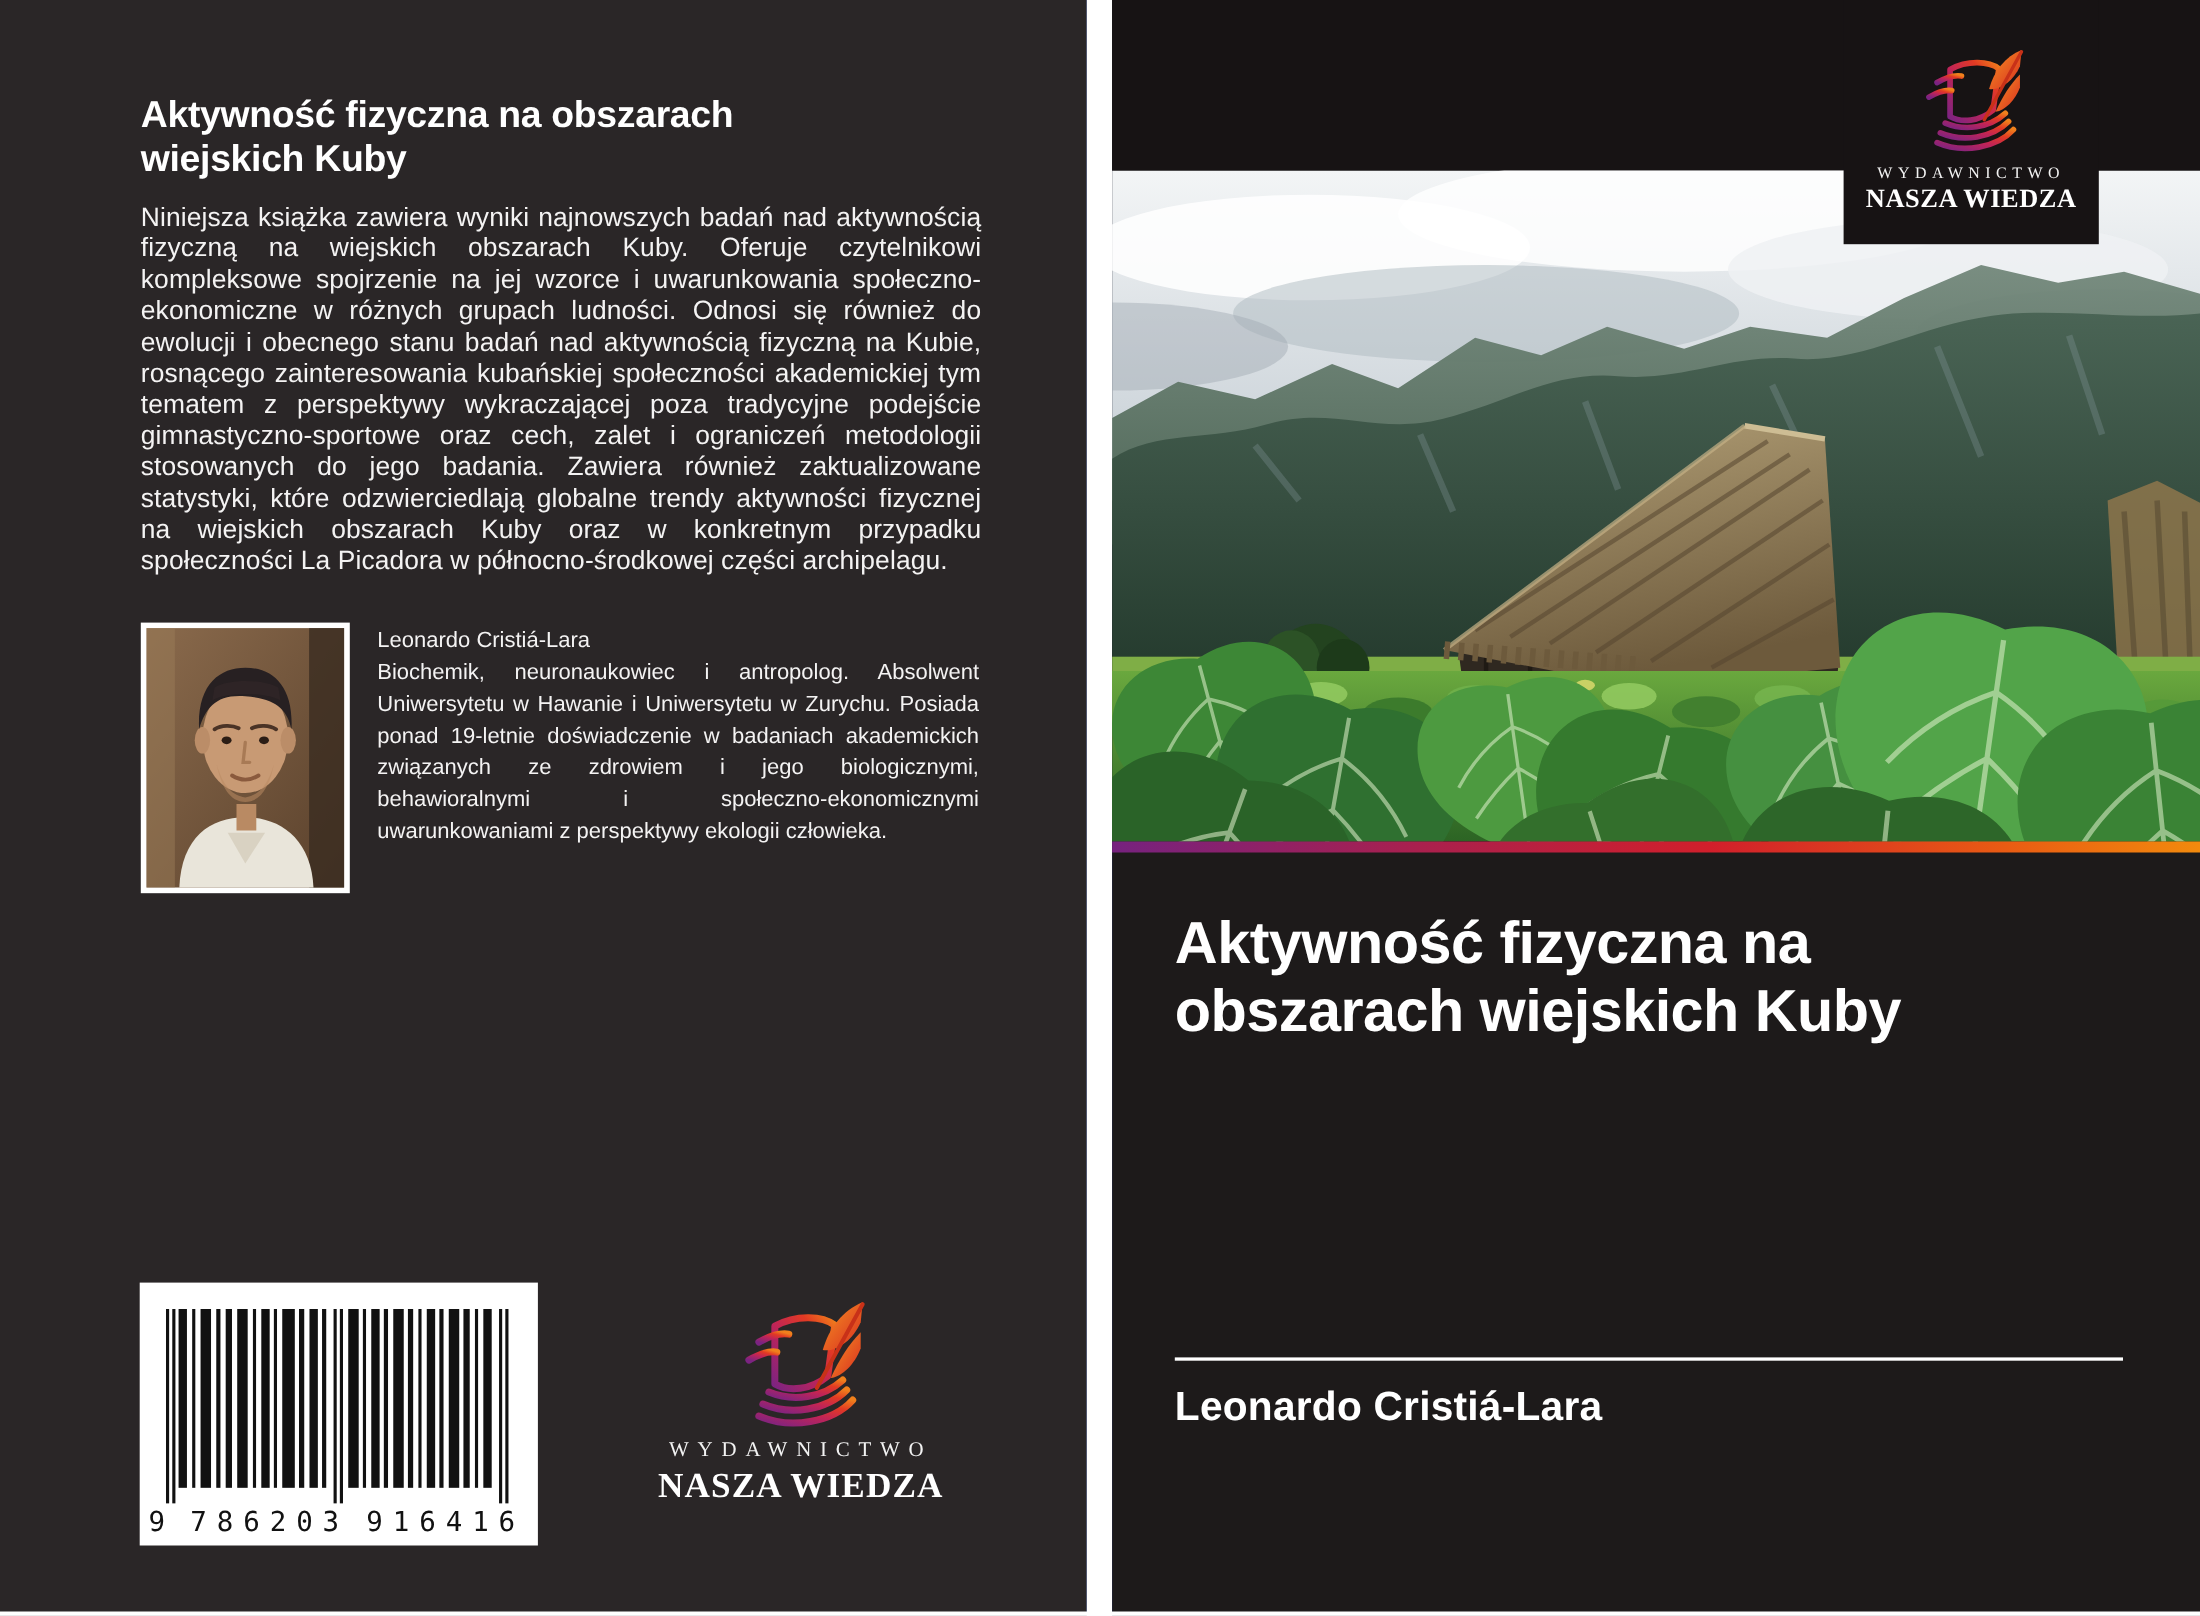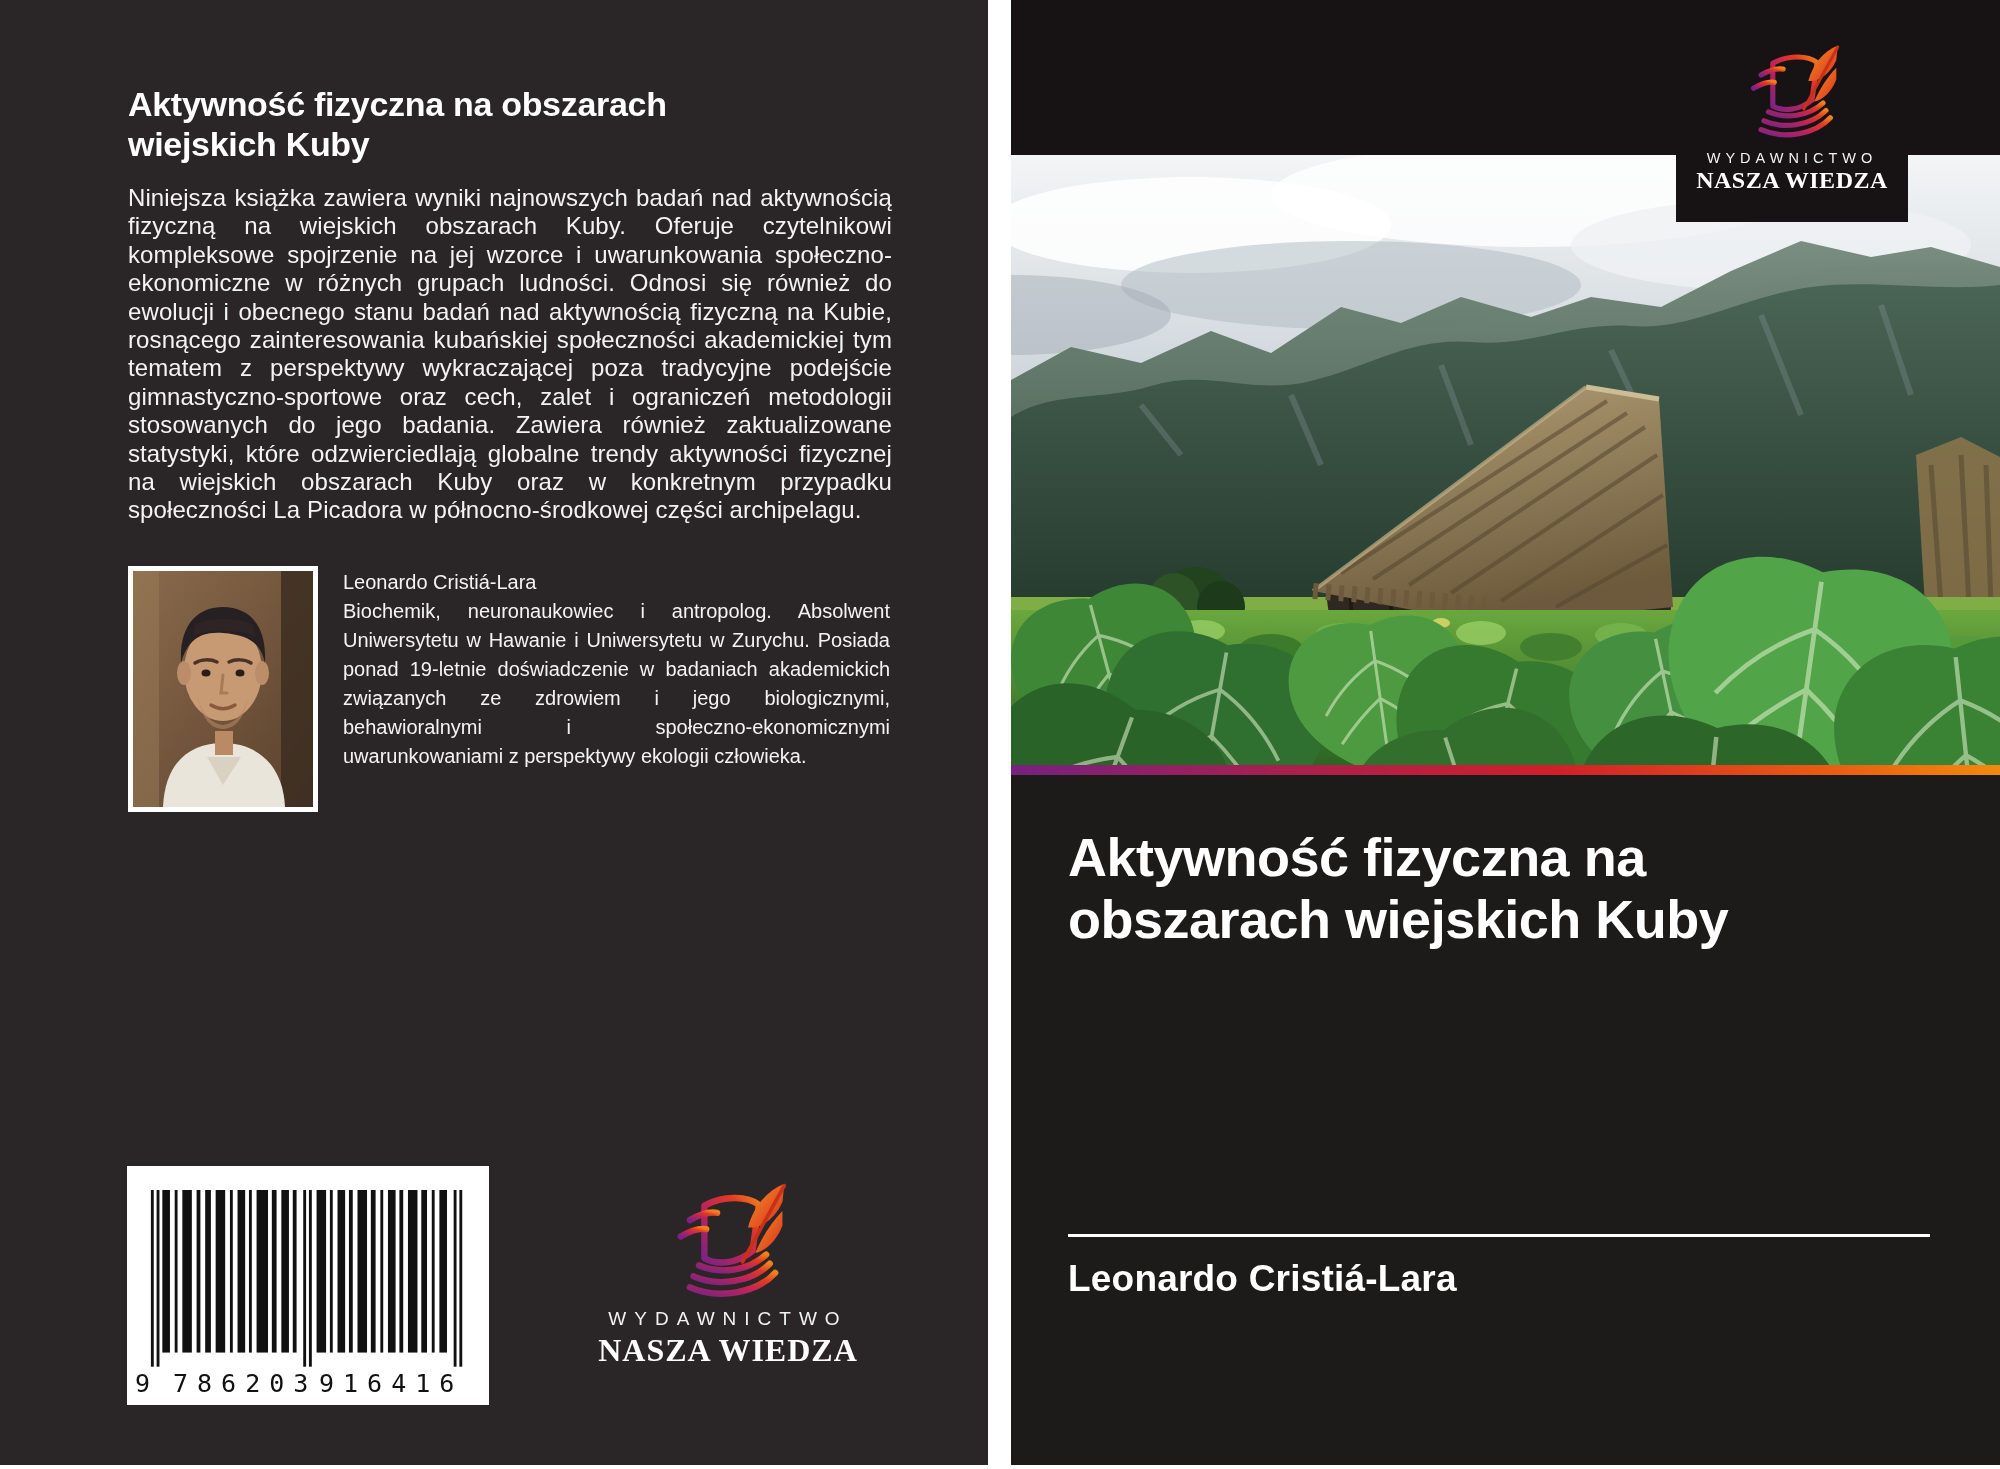--- a/index.html
+++ b/index.html
@@ -41,27 +41,27 @@
     position:absolute; left:127px; top:1166px; width:362px; height:239px;
     background:#ffffff;
   }
   .barcode-bars { position:absolute; left:22px; top:24px; width:318px; height:182px; }
   .barcode-digits {
     position:absolute; left:0; bottom:7px; width:100%; height:30px;
     color:#111111; font-family:"DejaVu Sans Mono", monospace; font-size:25px;
   }
   .bc-prefix { position:absolute; left:8px; bottom:0; letter-spacing:0; }
   .bc-g1 { position:absolute; left:46px; bottom:0; letter-spacing:9px;text-align:right; }
-  .bc-g2 { position:absolute; left:192px; bottom:0; letter-spacing:9px; }
+  .bc-g2 { position:absolute; left:206px; bottom:0; letter-spacing:9px; }
 
   
   .pub-logo { display:flex; flex-direction:column; align-items:center; }
   .pub-logo .pub-line1 {
     color:#f2f2f2; letter-spacing:8px; font-size:19px; font-weight:normal;
-    margin-top:8px; white-space:nowrap;
+    margin-top:8px; white-space:nowrap;font-family:Liberation Serif, serif;
   }
   .pub-logo .pub-line2 {
     color:#ffffff; font-family:"Liberation Serif", serif; font-weight:bold;
     font-size:32px; letter-spacing:1px; margin-top:2px; white-space:nowrap;
   }
   .back-pub-logo { position:absolute; left:578px; top:1182px; width:300px; }
   .back-pub-logo .pub-icon { width:150px; height:118px; }
 
   
   .spine-gap { position:absolute; left:988px; top:0; width:23px; height:1469px; background:#ffffff; }

